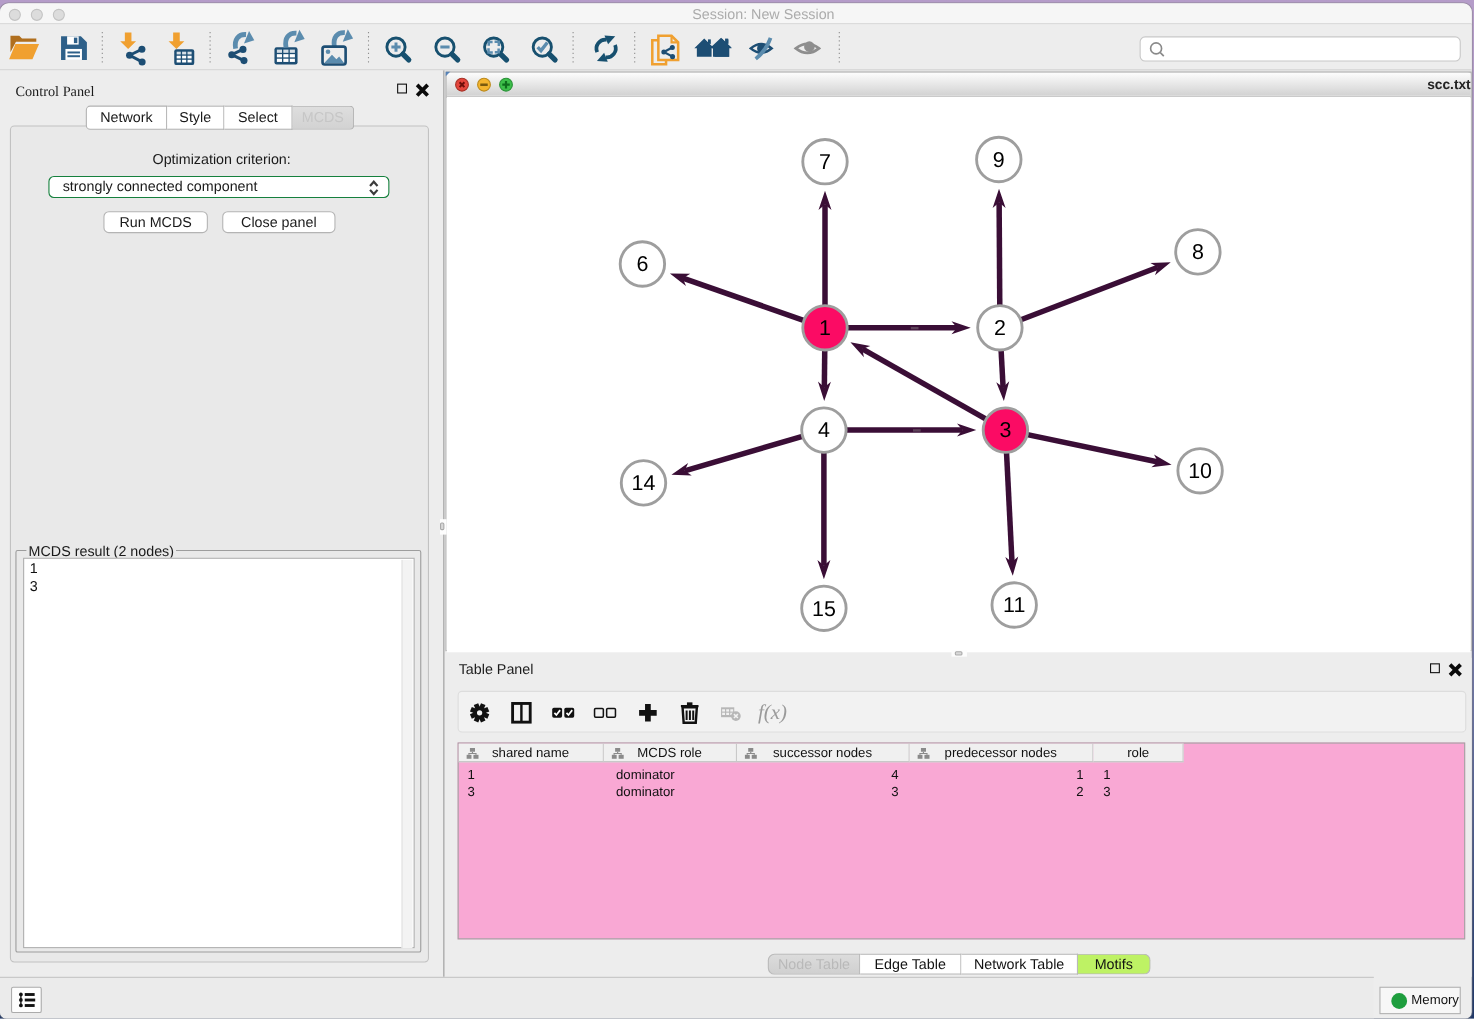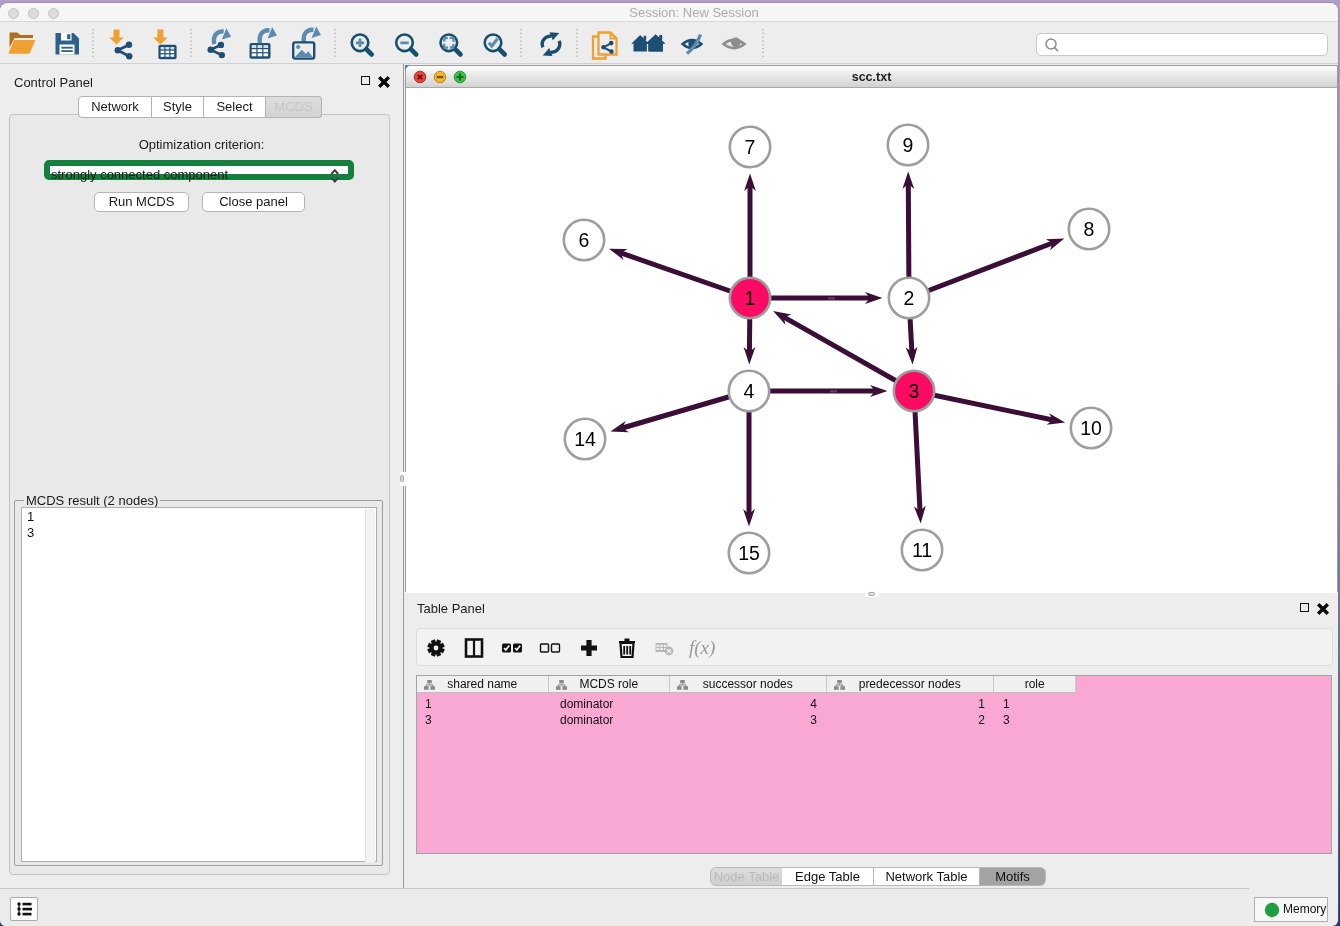--- a/index.html
+++ b/index.html
@@ -6,36 +6,36 @@
 html,body { width:1340px; height:926px; overflow:hidden; }
 body { font-family:"Liberation Sans", sans-serif; background:linear-gradient(#b59cc9 0%, #a195bf 35%, #68719f 70%, #1f3768 100%); }
 #win { position:absolute; left:0; top:3px; width:1338px; height:923px; background:#ededed; border-radius:8px 8px 6px 6px; overflow:hidden; box-shadow:0 0 0 1px rgba(120,120,120,.4); }
 #titlebar { position:absolute; left:0; top:0; width:100%; height:19px; background:#f6f6f6; border-bottom:1px solid #d9d9d9;padding-left:25px; }
 #titlebar .dot { position:absolute; top:4.5px; width:11px; height:11px; border-radius:50%; background:#dcdcdc; border:1px solid #c3c3c3; }
 #title-text { position:absolute; top:2px; width:100%; text-align:center; font-size:13px; color:#acacac; }
 #toolbar { position:absolute; left:0; top:20px; width:100%; height:41px; background:#ededed; border-bottom:1px solid #d0d0d0; }
 #searchbox { position:absolute; left:1036px; top:10px; width:292px; height:23px; background:#fff; border:1px solid #c8c8c8; border-radius:5px; }
 
 #cpanel { position:absolute; left:0; top:61px; width:404px; height:827px; background:#ededed; border-right:1px solid #9a9a9a; }
-#cpanel-title { position:absolute; left:14px; top:11px; font-size:13px; color:#1c1c1c; }
+#cpanel-title { position:absolute; left:14px; top:11px; font-size:13px; color:#1c1c1c;font-family:Liberation Serif, serif; }
 .winbtn-sq { position:absolute; width:9px; height:9px; border:1.6px solid #111; }
 #cp-tabs { position:absolute; left:78px; top:32px; height:22px; }
 .seg { position:absolute; top:0; height:22px; background:#fff; border:1px solid #b3b3b3; font-size:13px; color:#1a1a1a; text-align:center; line-height:20px; }
 #cp-content { position:absolute; left:9px; top:50px; width:381px; height:761px; background:#e9e9e9; border:1px solid #c2c2c2; border-radius:4px; }
 #opt-label { position:absolute; left:0; top:73px; width:100%; text-align:center; font-size:13px; color:#1a1a1a; }
-#dropdown { position:absolute; left:44px; top:96px; width:310px; height:20px; background:#fff; border:6px solid #15803d; border-radius:5px; font-size:13px; color:#1a1a1a; line-height:18px; padding-left:1px; }
+#dropdown { position:absolute; left:44px; top:96px; width:310px; height:20px; background:#fff; border:1px solid #15803d; border-radius:5px; font-size:13px; color:#1a1a1a; line-height:18px; padding-left:12px; }
 .mbtn { position:absolute; top:128px; height:20px; background:#fff; border:1px solid #b4b4b4; border-radius:5px; font-size:13px; color:#1a1a1a; text-align:center; line-height:18px; }
 #groupbox { position:absolute; left:14px; top:436px; width:369px; height:366px; border:1px solid #9d9d9d; border-radius:2px; }
 #grouplabel { position:absolute; left:9px; top:-8px; background:#e9e9e9; padding:0 2px; font-size:13px; color:#1a1a1a; }
 #resultarea { position:absolute; left:6px; top:6px; width:356px; height:355px; background:#fff; border:1px solid #adadad; font-size:13px; color:#111; }
 #resultarea .sb { position:absolute; right:1px; top:1px; width:10px; height:353px; background:#f3f3f3; border-left:1px solid #e2e2e2; }
 
 #netframe { position:absolute; left:405px; top:62px; width:933px; height:527px; border:1px solid #9c9c9c; background:#fff; }
 #netbar { position:absolute; left:0; top:0; width:100%; height:22px; background:linear-gradient(#fdfdfd,#e9e9e9 45%,#d2d2d2); border-bottom:1px solid #a8a8a8; border-radius:3px 3px 0 0; }
-#net-title { position:absolute; top:4px; width:100%; text-align:center; font-size:12.5px; font-weight:bold; color:#222; }
+#net-title { position:absolute; top:4px; width:100%; text-align:right; font-size:12.5px; font-weight:bold; color:#222; }
 #netcanvas { position:absolute; left:0; top:23px; width:931px; height:504px; background:#fff; overflow:hidden; }
 
 #tpanel { position:absolute; left:405px; top:595px; width:933px; height:290px; background:#ededed; }
 #tp-title { position:absolute; left:12px; top:3px; font-size:13px; color:#1c1c1c; }
 #tp-toolbar { position:absolute; left:11px; top:30px; width:917px; height:38px; background:#f2f2f2; border:1px solid #ddd; border-radius:4px; }
 #tbl { position:absolute; left:11px; top:77px; width:916px; height:179px; background:#f9a8d4; border:1px solid #a3a3a3; }
 .th { position:absolute; top:0; height:17px; background:#f0f0f0; border-right:1px solid #c9c9c9; border-bottom:1px solid #bfbfbf; font-size:12px; color:#111; text-align:center; line-height:16px; }
 .td { position:absolute; font-size:12px; color:#111; height:16px; line-height:16px; }
 
 #btabs { position:absolute; top:269px; height:19px; }
@@ -371,24 +371,24 @@
         <div class="td" style="left:253px; top:20px; width:147px; text-align:right;">4</div>
         <div class="td" style="left:409px; top:20px; width:159px; text-align:right;">1</div>
         <div class="td" style="left:586px; top:20px;">1</div>
         <div class="td" style="left:8px; top:36px;">3</div>
         <div class="td" style="left:143px; top:36px;">dominator</div>
         <div class="td" style="left:253px; top:36px; width:147px; text-align:right;">3</div>
         <div class="td" style="left:409px; top:36px; width:159px; text-align:right;">2</div>
         <div class="td" style="left:586px; top:36px;">3</div>
       </div>
     <div id="btabs">
-        <div style="position:absolute; left:305px; width:73px; top:0; height:19px; border:1px solid #b9b9b9;  border-radius:6px 0 0 6px; background:linear-gradient(#dcdcdc,#d0d0d0); color:#b9b9b9; font-size:13px; text-align:center; line-height:18px;">Node Table</div>
+        <div style="position:absolute; left:293px; width:84px; top:0; height:19px; border:1px solid #b9b9b9;  border-radius:6px 0 0 6px; background:linear-gradient(#dcdcdc,#d0d0d0); color:#b9b9b9; font-size:13px; text-align:center; line-height:18px;">Node Table</div>
         <div style="position:absolute; left:377px; width:92px; top:0; height:19px; border:1px solid #b9b9b9; border-left:none; border-radius:0; background:#fff; color:#111; font-size:13px; text-align:center; line-height:18px;">Edge Table</div>
         <div style="position:absolute; left:469px; width:106px; top:0; height:19px; border:1px solid #b9b9b9; border-left:none; border-radius:0; background:#fff; color:#111; font-size:13px; text-align:center; line-height:18px;">Network Table</div>
-        <div style="position:absolute; left:575px; width:66px; top:0; height:19px; border:1px solid #b9b9b9; border-left:none; border-radius:0 6px 6px 0; background:#a3a3a3; color:#111; font-size:13px; text-align:center; line-height:18px;">Motifs</div>
+        <div style="position:absolute; left:575px; width:66px; top:0; height:19px; border:1px solid #b9b9b9; border-left:none; border-radius:0 6px 6px 0; background:#bef264; color:#111; font-size:13px; text-align:center; line-height:18px;">Motifs</div>
       </div>
   </div>
   <div style="position:absolute; left:399.5px; top:469px; width:6px; height:14px; background:#fdfdfd; z-index:5;"></div>
 <div style="position:absolute; left:399.5px; top:472px; width:4.5px; height:7px; background:#d9d9d9; border:1px solid #a9a9a9; border-radius:1.5px; z-index:6;"></div>
 <div style="position:absolute; left:865px; top:588px; width:14px; height:6px; background:#fdfdfd; z-index:5;"></div>
 <div style="position:absolute; left:868px; top:588.5px; width:7px; height:4.5px; background:#d9d9d9; border:1px solid #a9a9a9; border-radius:1.5px; z-index:6;"></div>
   <div id="statusbar">
     <div id="listbtn">
         <svg width="26" height="22" style="position:absolute;left:0;top:0">
           <g fill="#111">

